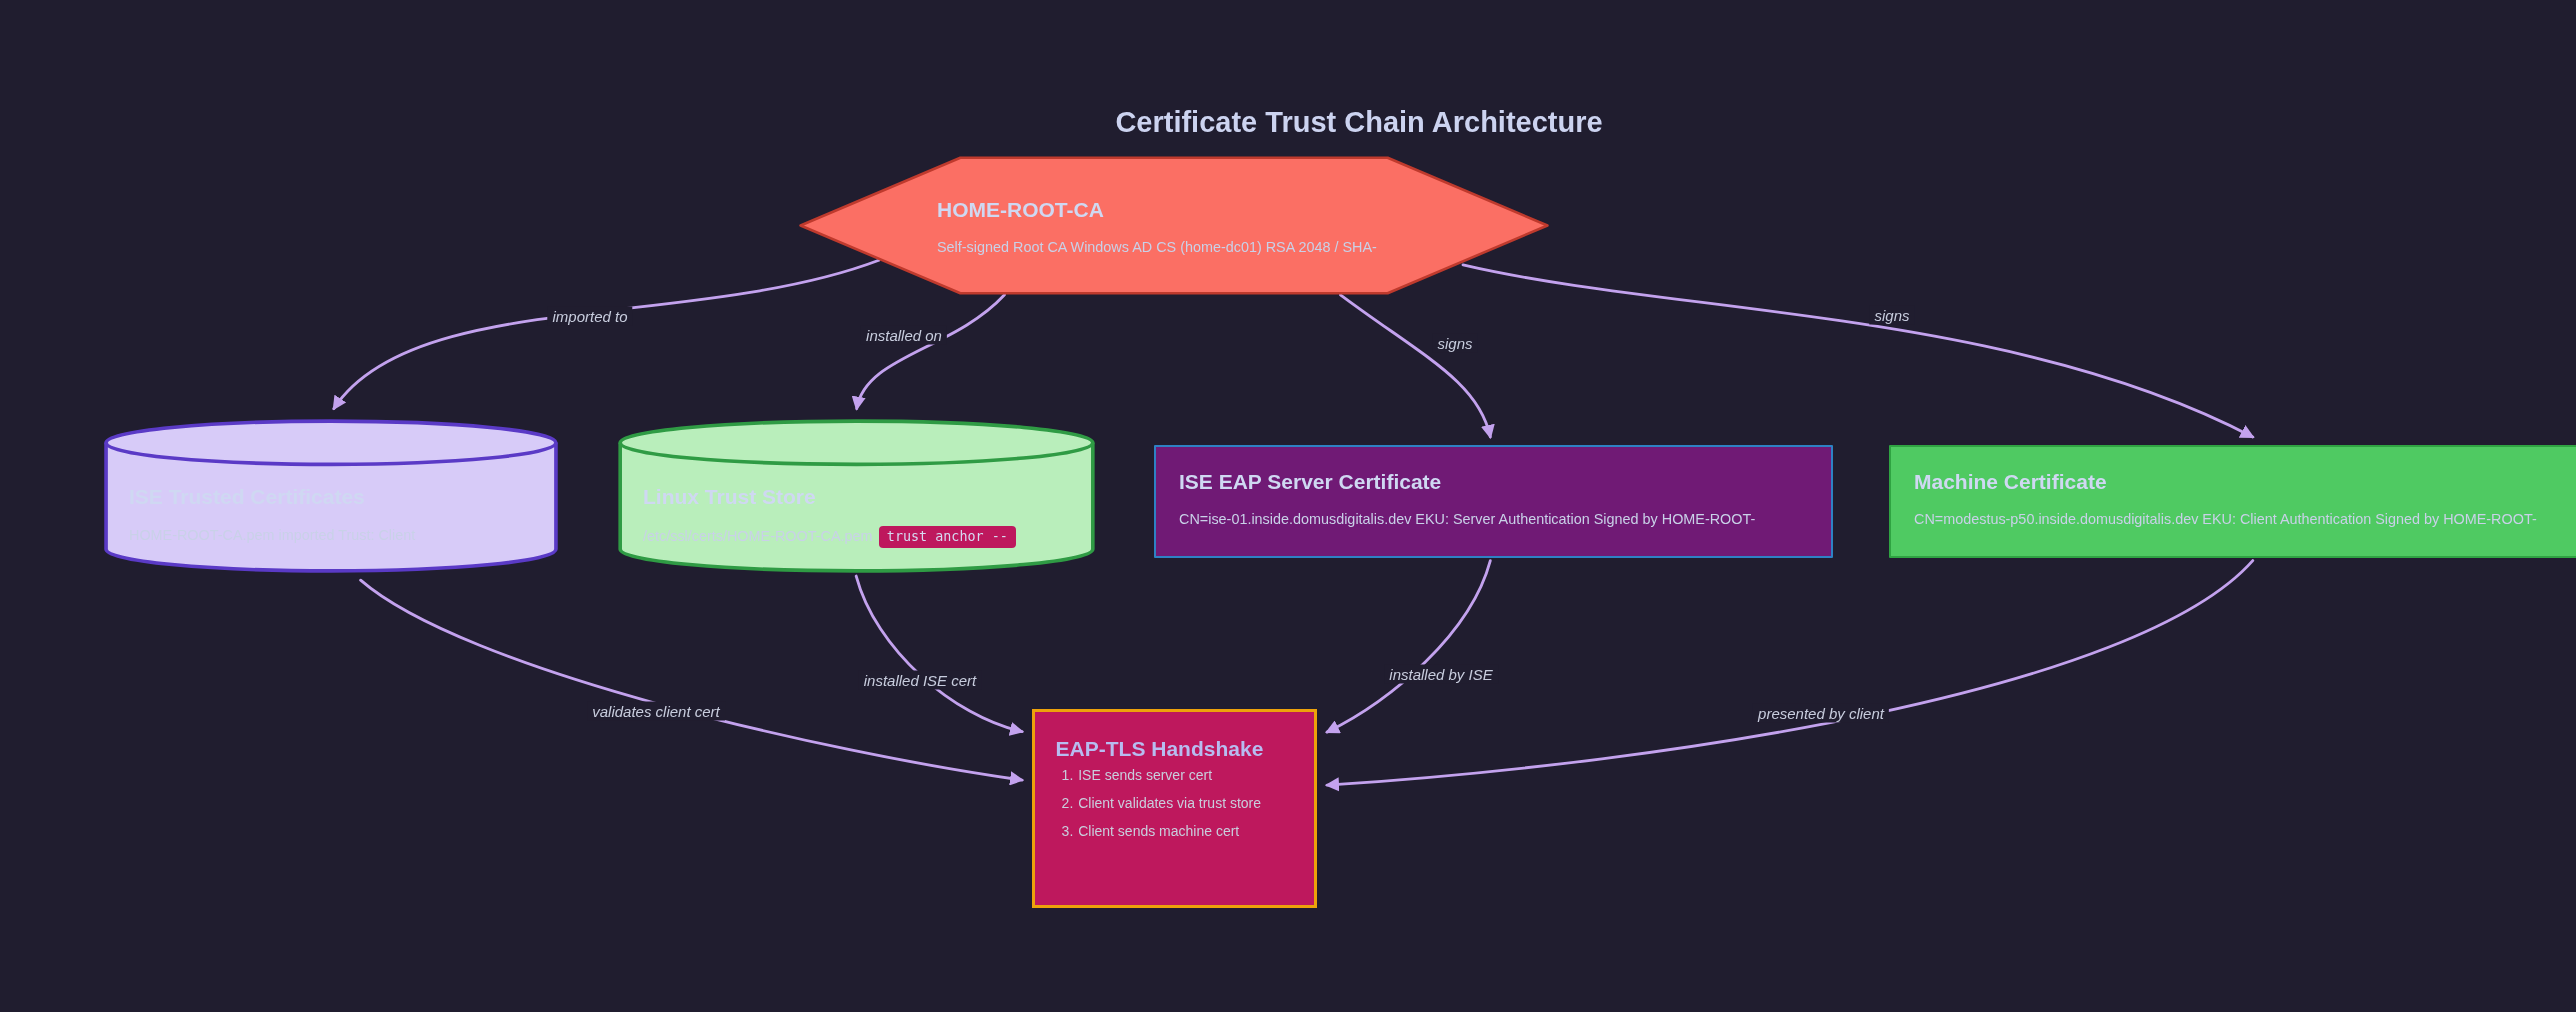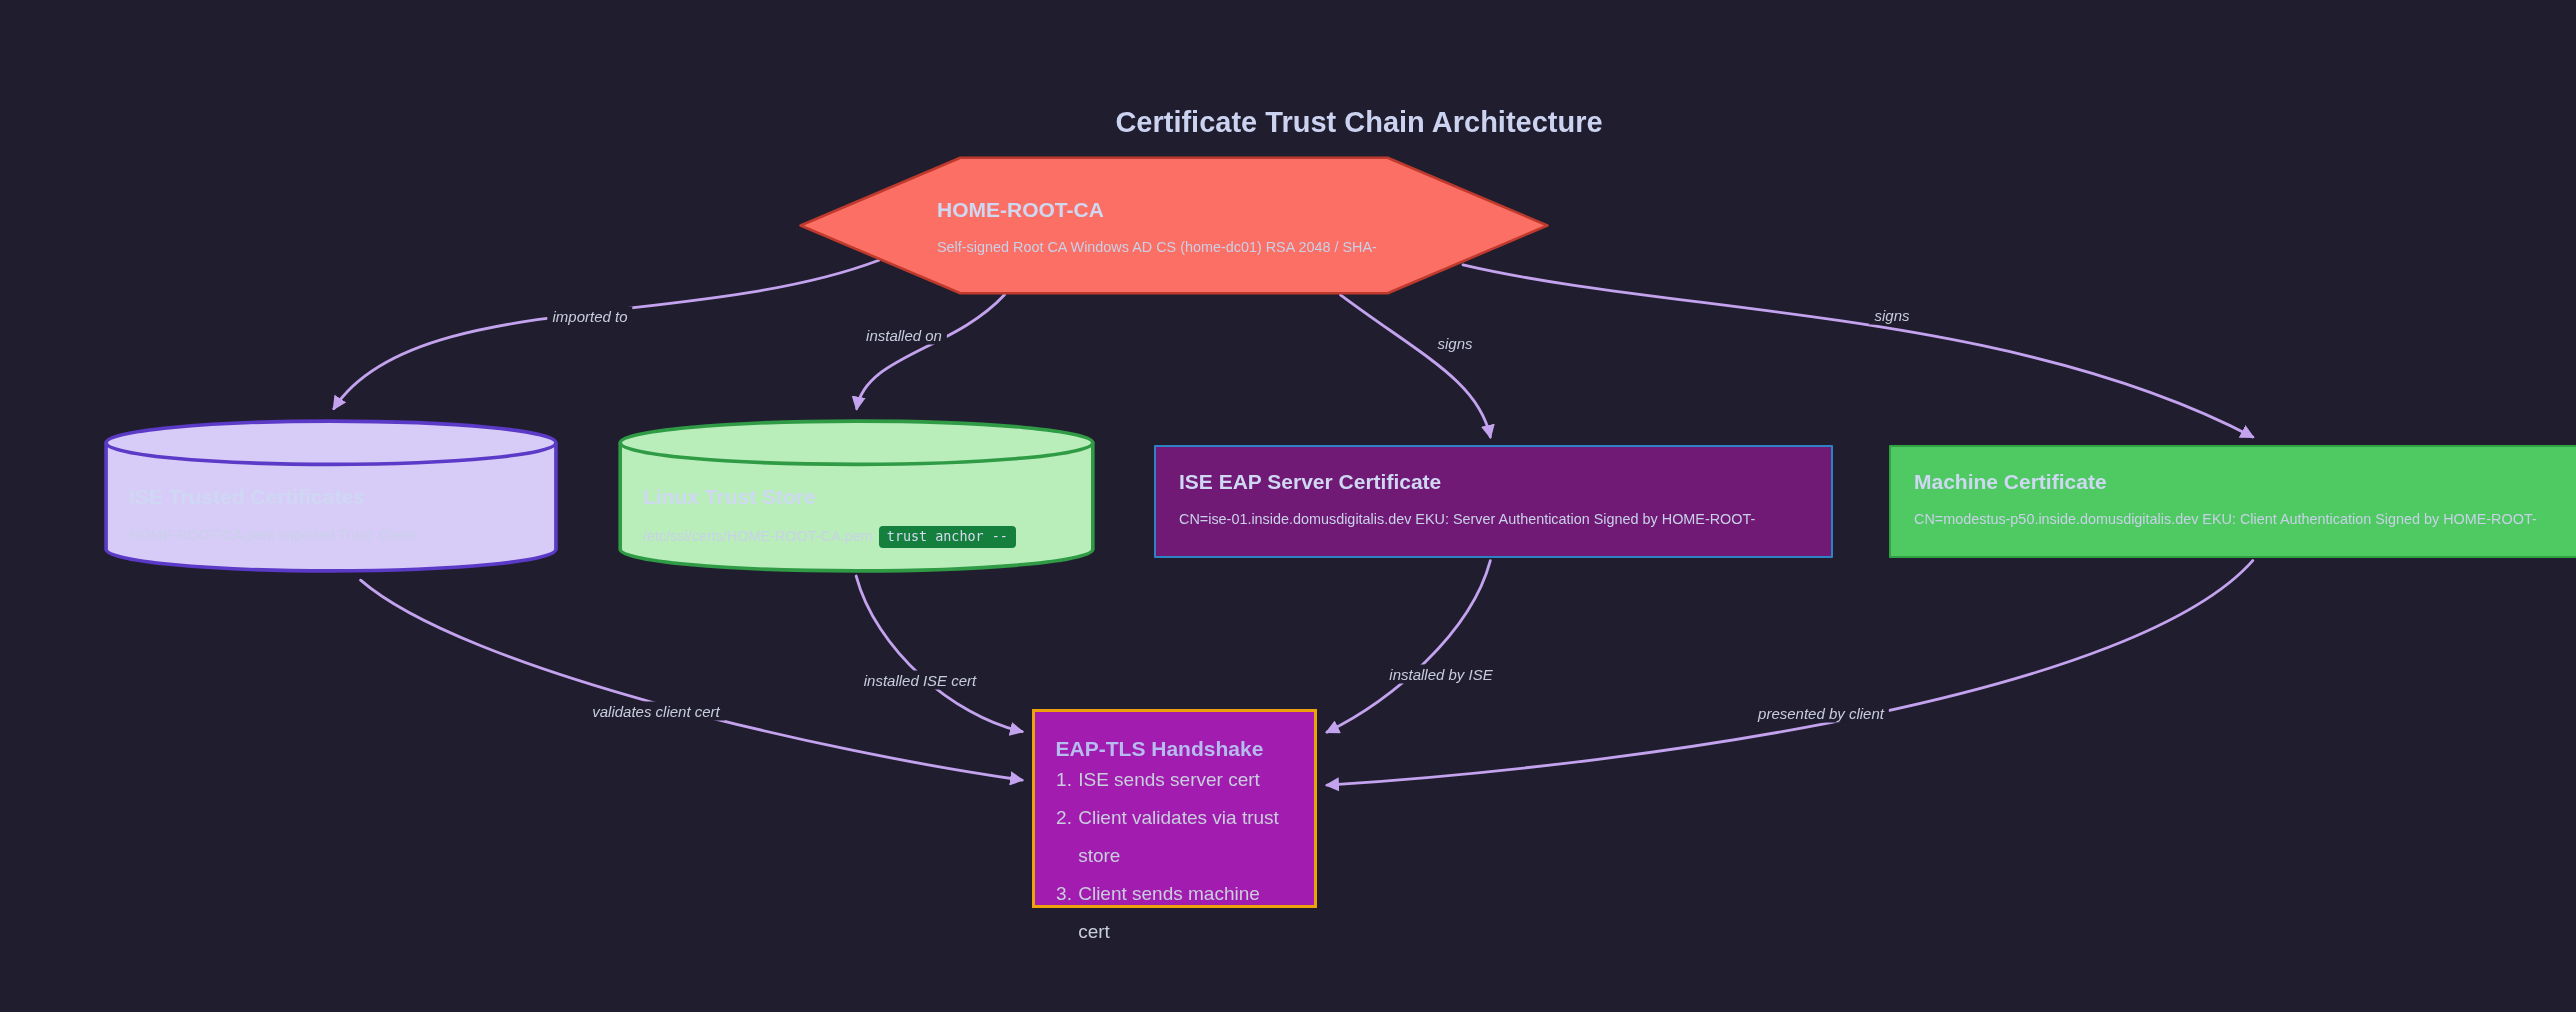--- a/index.html
+++ b/index.html
@@ -31,39 +31,39 @@
   
   .hex{left:799px;top:156px;width:750px;height:139px;}
   .hex .n-title{left:138px;top:41px;}
   .hex .n-body{left:138px;top:82px;}
   
   .cyl-purple{left:104px;top:418px;width:454px;height:156px;}
   .cyl-green{left:618px;top:418px;width:391px;height:156px;}
   .cyl .n-title{left:25px;top:66px;}
   .cyl .n-body{left:25px;top:108px;}
   .code-badge{
-    display:inline-block;background:#15803d;color:#d6dbf2;
+    display:inline-block;background:#be185d;color:#d6dbf2;
     font-family:"DejaVu Sans Mono", monospace;font-size:13.4px;
     padding:2.6px 8.2px;border-radius:4.1px;margin-left:6.2px;vertical-align:middle;
   }
   
   .rect{border:2.6px solid;border-radius:1px;}
   .rect-blue{left:1154px;top:445px;width:679px;height:113px;background:#701a75;border-color:#2e81c4;}
   .rect-green{left:1889px;top:445px;width:728px;height:113px;background:#4fca62;border-color:#2fa342;}
   .rect .n-title{left:23px;top:21.6px;}
   .rect .n-body{left:23px;top:63px;}
   
   .handshake{
     left:1032px;top:709px;width:285px;height:199px;
-    background:#a21caf;border:3.6px solid #eda20b;
+    background:#be185d;border:3.6px solid #eda20b;
   }
   .handshake .n-title{left:20.6px;top:24px;color:#b7bcf0;}
   .handshake ol{
     position:absolute;left:20.6px;top:49px;margin:0;padding-left:21.6px;width:205px;
-    font-size:19px;line-height:2.0;color:#c9cedd;
+    font-size:14px;line-height:2.0;color:#c9cedd;
   }
   .handshake ol li{padding-left:1px;}
 </style>
 </head>
 <body>
 
 <div id="canvas">
 
   <div class="diagram-title">Certificate Trust Chain Architecture</div>
 

